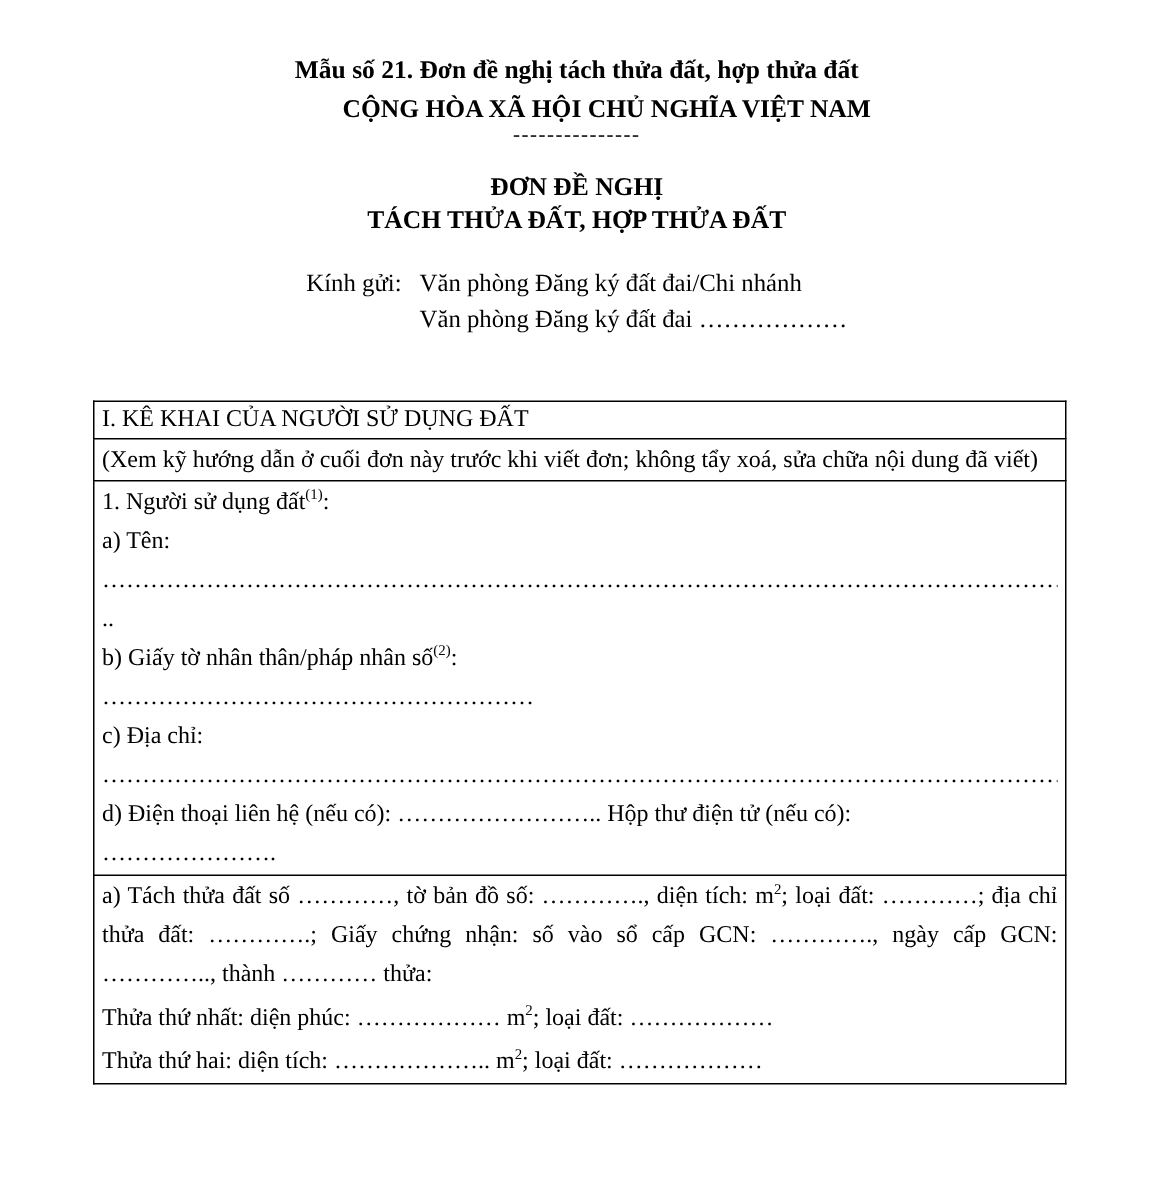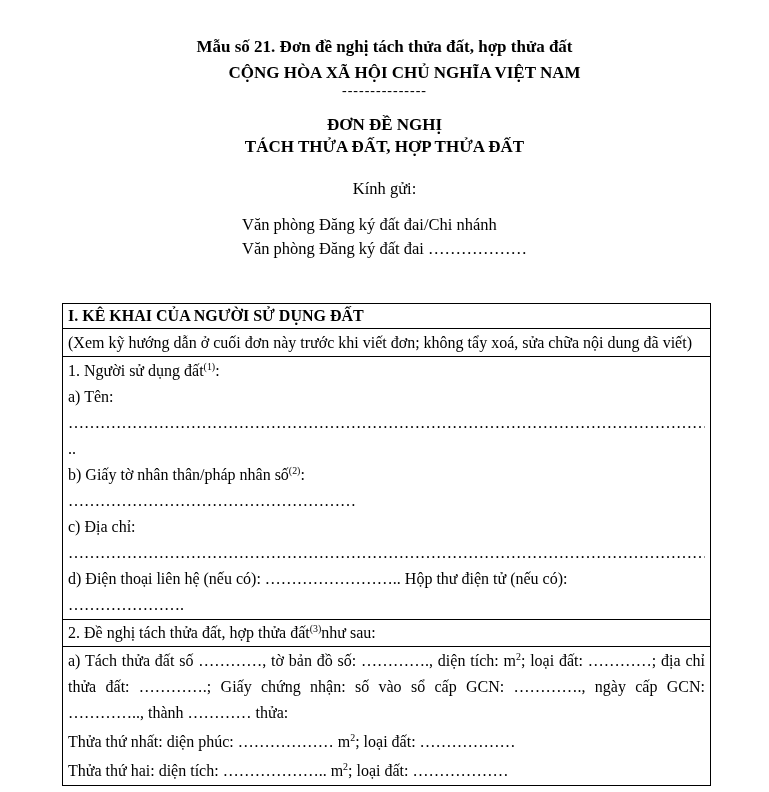--- a/index.html
+++ b/index.html
@@ -18,42 +18,41 @@
   .motto1 { font-weight: bold; font-size: 17px; line-height: 22px; padding-left: 40px; }
   .motto2 { font-weight: bold; font-size: 17px; line-height: 21px; }
   .dashes  { font-size: 14px; line-height: 13px; letter-spacing: 1px; }
   .title1  { margin-top: 17px; font-weight: bold; font-size: 17px; line-height: 22px; text-align: center; }
   .title2  { font-weight: bold; font-size: 17px; line-height: 22px; }
 
   .kinhgui {
     margin-top: 19px;
     display: flex;
     justify-content: center;
-    align-items: center;
+    align-items: flex-start;
     gap: 12px;
     font-size: 16.5px;
     line-height: 24px;
-    flex-direction: column;
   }
   .kinhgui .addr { display: flex; flex-direction: column; text-align: left; }
 
   
   table.decl {
     border-collapse: collapse;
     width: 649px;
     margin: 42px 0 0 62px;
     table-layout: fixed;
   }
   table.decl td {
     border: 1px solid #000;
     padding: 1px 5px;
     font-size: 16px;
     vertical-align: top;
   }
-  td.head-row  { font-weight: bold; font-size: 16.5px; line-height: 22px; }
+  td.head-row  { font-weight: normal; font-size: 16.5px; line-height: 22px; }
   td.note-row  { font-size: 16.5px; line-height: 25px; padding-top: 3px; padding-bottom: 4px; }
   td.body-row p { line-height: 26px; }
   td.title-row { line-height: 24px; padding-top: 2px; padding-bottom: 2px; }
   .fill { white-space: nowrap; overflow: hidden; }
   .justify { text-align: justify; }
   .parcel { margin-top: 3px; }
   sup { font-size: 0.62em; line-height: 0; vertical-align: super; }
 </style>
 </head>
 <body>
@@ -92,23 +91,20 @@
         <p>..</p>
         <p><span>b) Giấy tờ nhân thân/pháp nhân số</span><sup>(2)</sup><span>:</span></p>
         <p class="fill">………………………………………………</p>
         <p>c) Địa chỉ:</p>
         <p class="fill">…………………………………………………………………………………………………………</p>
         <p>d) Điện thoại liên hệ (nếu có): …………………….. Hộp thư điện tử (nếu có):</p>
         <p class="fill">………………….</p>
       </td>
     </tr>
     <tr>
-      <td class="title-row"><span>2. Đề nghị tách thửa đất, hợp thửa đất</span><sup>(3)</sup><span>như sau:</span></td>
-    </tr>
-    <tr>
       <td class="body-row">
         <p class="justify"><span>a) Tách thửa đất số …………, tờ bản đồ số: …………., diện tích: m</span><sup>2</sup><span>; loại đất: …………; địa chỉ thửa đất: ………….; Giấy chứng nhận: số vào sổ cấp GCN: …………., ngày cấp GCN: ………….., thành ………… thửa:</span></p>
         <p class="parcel"><span>Thửa thứ nhất: diện phúc: ……………… m</span><sup>2</sup><span>; loại đất: ………………</span></p>
         <p class="parcel"><span>Thửa thứ hai: diện tích: ……………….. m</span><sup>2</sup><span>; loại đất: ………………</span></p>
       </td>
     </tr>
   </tbody>
     </table>
 
 </div>

